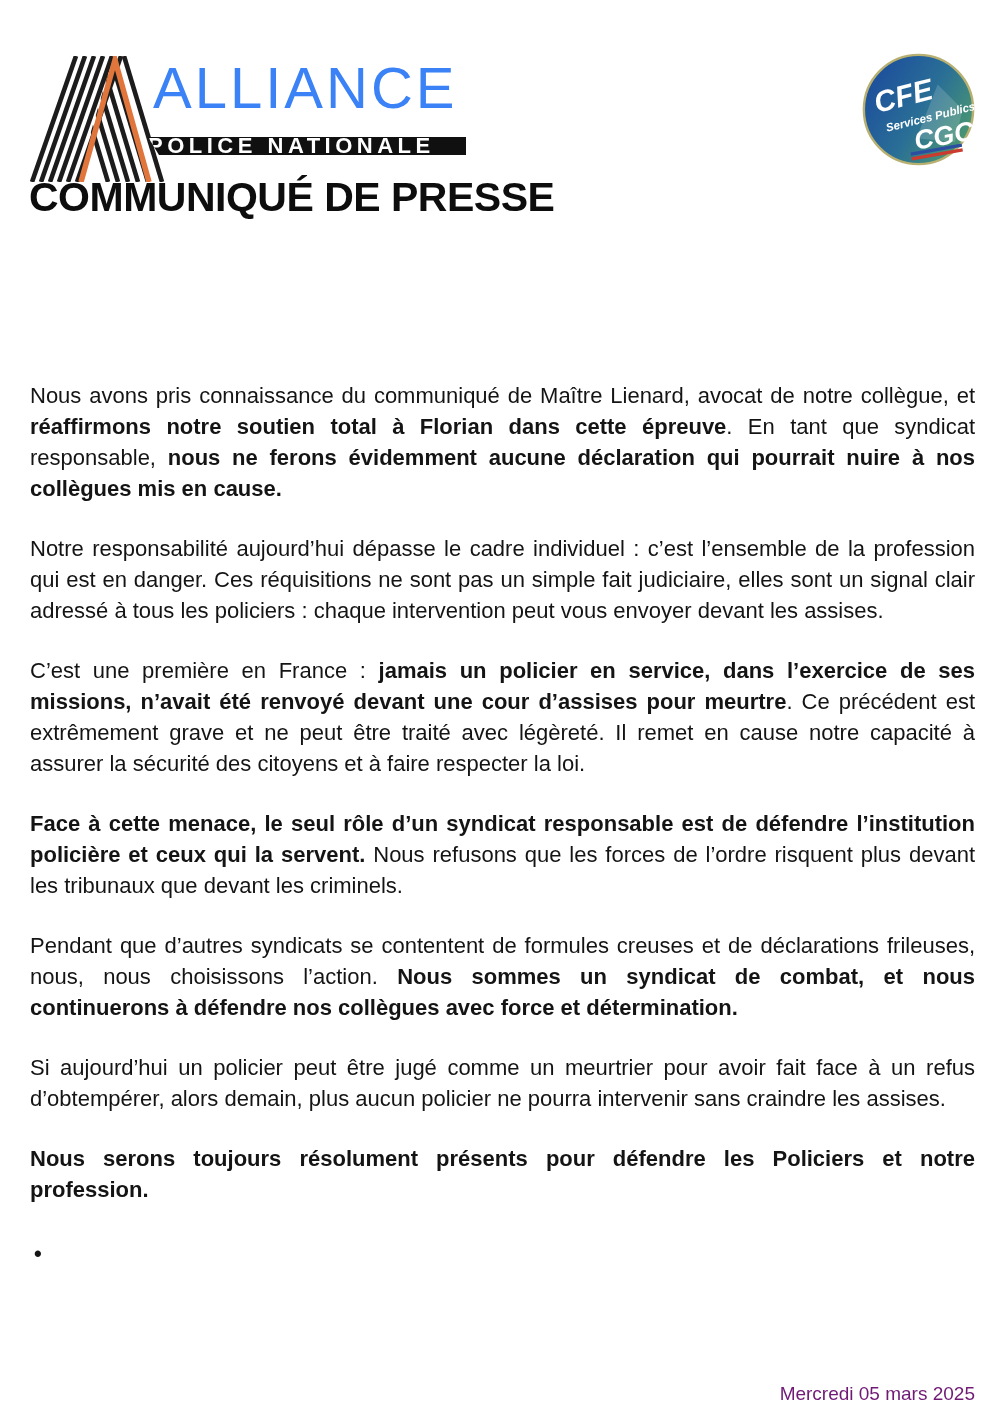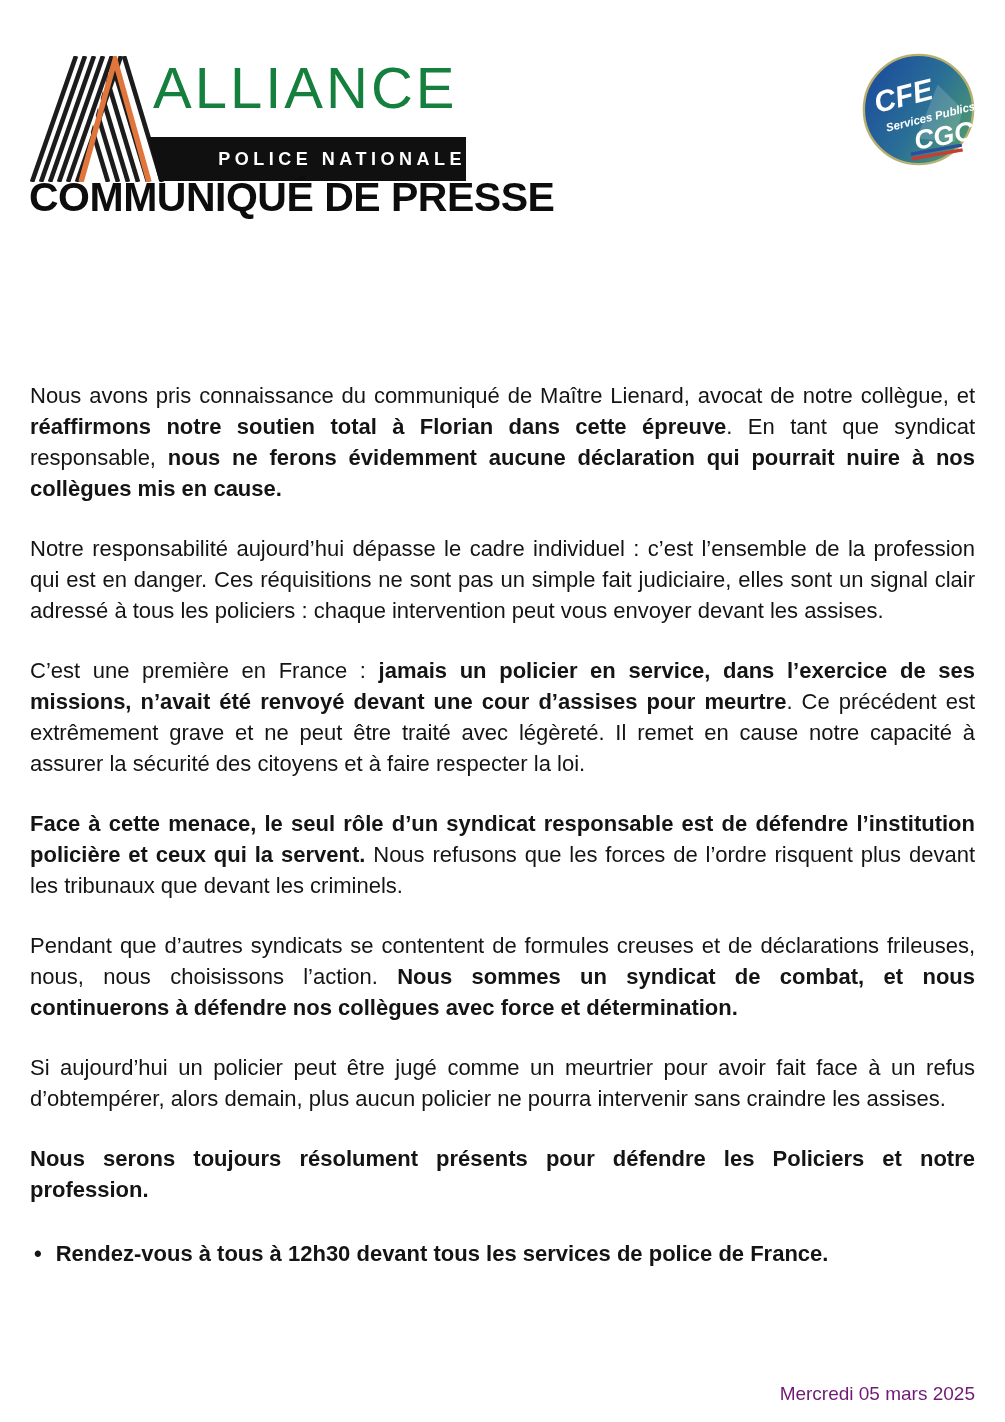--- a/index.html
+++ b/index.html
@@ -22,29 +22,29 @@
     font-family:"Liberation Sans", sans-serif;
     color:var(--ink);
     overflow:hidden;
   }
   
   .mark-svg{position:absolute;left:30px;top:56px;}
   .brand-name{
     position:absolute;left:153px;top:56px;
     font-size:58px;line-height:1.1;
     font-weight:100;letter-spacing:3px;
-    color:#15803d;white-space:nowrap;
+    color:#3b82f6;white-space:nowrap;
   }
   .brand-banner{
     position:absolute;left:148px;top:137px;
-    width:318px;height:44px;
+    width:318px;height:18px;
     background:#101010;color:#ffffff;
     clip-path:polygon(0 0,100% 0,100% 100%,11px 100%);
-    display:flex;align-items:center;justify-content:flex-end;
-    font-size:18px;font-weight:700;letter-spacing:4.5px;
+    display:flex;align-items:center;justify-content:flex-start;
+    font-size:22px;font-weight:700;letter-spacing:4.5px;
     white-space:nowrap;
   }
   .cfe-svg{position:absolute;left:861px;top:52px;}
   .doc-type{
     position:absolute;left:29px;top:174px;margin:0;
     font-size:41px;font-weight:800;letter-spacing:-0.5px;
     color:#0d0d0d;white-space:nowrap;
   }
   
   .headline{
@@ -142,18 +142,17 @@
   <section class="body">
       <p class="para"><span class="r">Nous avons pris connaissance du communiqué de Maître Lienard, avocat de notre collègue, et </span><span class="b">réaffirmons notre soutien total à Florian dans cette épreuve</span><span class="r">. En tant que syndicat responsable, </span><span class="b">nous ne ferons évidemment aucune déclaration qui pourrait nuire à nos collègues mis en cause.</span></p>
       <p class="para"><span class="r">Notre responsabilité aujourd’hui dépasse le cadre individuel : c’est l’ensemble de la profession qui est en danger. Ces réquisitions ne sont pas un simple fait judiciaire, elles sont un signal clair adressé à tous les policiers : chaque intervention peut vous envoyer devant les assises.</span></p>
       <p class="para"><span class="r">C’est une première en France : </span><span class="b">jamais un policier en service, dans l’exercice de ses missions, n’avait été renvoyé devant une cour d’assises pour meurtre</span><span class="r">. Ce précédent est extrêmement grave et ne peut être traité avec légèreté. Il remet en cause notre capacité à assurer la sécurité des citoyens et à faire respecter la loi.</span></p>
       <p class="para"><span class="b">Face à cette menace, le seul rôle d’un syndicat responsable est de défendre l’institution policière et ceux qui la servent.</span><span class="r"> Nous refusons que les forces de l’ordre risquent plus devant les tribunaux que devant les criminels.</span></p>
       <p class="para"><span class="r">Pendant que d’autres syndicats se contentent de formules creuses et de déclarations frileuses, nous, nous choisissons l’action. </span><span class="b">Nous sommes un syndicat de combat, et nous continuerons à défendre nos collègues avec force et détermination.</span></p>
       <p class="para"><span class="r">Si aujourd’hui un policier peut être jugé comme un meurtrier pour avoir fait face à un refus d’obtempérer, alors demain, plus aucun policier ne pourra intervenir sans craindre les assises.</span></p>
       <p class="para"><span class="b">Nous serons toujours résolument présents pour défendre les Policiers et notre profession.</span></p>
       <div class="bullet-row">
         <span class="dot">•</span>
-        <span class="bullet-text"><span class="b">Rendez-vous à tous à 12h30 devant tous les services de police de France.</span></span>
       </div>
     </section>
 
   <div class="date">Mercredi 05 mars 2025</div>
 </div>
 
 </body></html>

